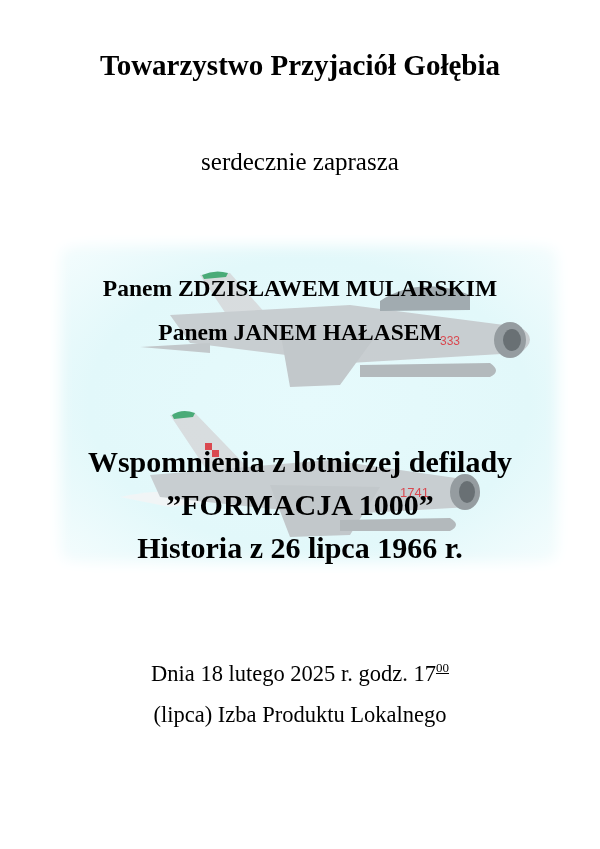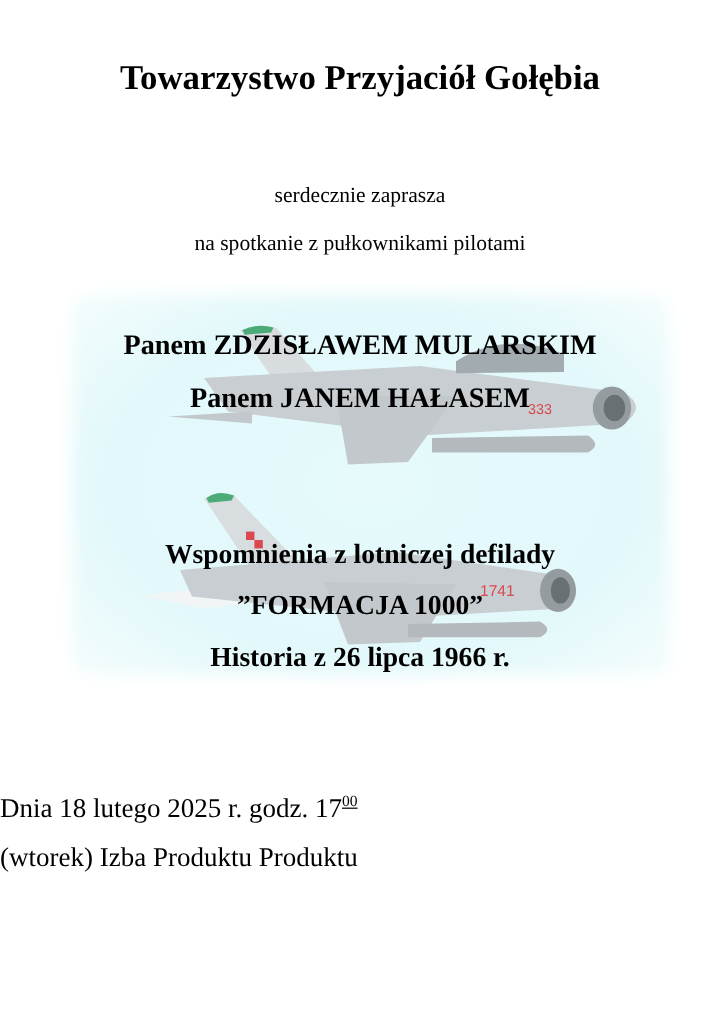--- a/index.html
+++ b/index.html
@@ -1,42 +1,41 @@
 <!DOCTYPE html>
 <html><head>
 <meta charset="utf-8">
 <style>
   html, body { margin: 0; padding: 0; background: #ffffff; }
   body { width: 600px; height: 849px; position: relative; overflow: hidden;
          font-family: "Liberation Serif", "DejaVu Serif", serif; color: #000; }
   .title { position: absolute; top: 47px; left: 0; width: 600px; text-align: center;
            font-weight: bold; font-size: 29px; line-height: 36px; }
   .invite { position: absolute; top: 142px; left: 0; width: 600px; text-align: center;
-            font-size: 18px; line-height: 40px; }
+            font-size: 25px; line-height: 40px; }
   .photo { position: absolute; left: 50px; top: 235px; width: 518px; height: 338px;
            background: radial-gradient(ellipse at 50% 50%, #e6fafc 0%, #e2f8fa 60%, #f2fcfd 90%, #ffffff 100%);
            box-shadow: 0 0 14px 10px #ffffff inset; }
   .photo svg { position: absolute; left: 0; top: 0; }
   .names { position: absolute; top: 266px; left: 0; width: 600px; text-align: center;
            font-weight: bold; font-size: 23.5px; line-height: 44px; }
   .memory { position: absolute; top: 440px; left: 0; width: 600px; text-align: center;
-            font-weight: bold; font-size: 23px; line-height: 43px; }
-  .details { position: absolute; top: 647px; left: 0; width: 600px; 
+            font-weight: bold; font-size: 30px; line-height: 43px; }
+  .details { position: absolute; top: 647px; left: 0; width: 600px; text-align: center;
              font-size: 22.5px; line-height: 41px; }
   .sup { font-size: 13px; vertical-align: 9px; text-decoration: underline; }
   .line { display: block; }
 </style>
 </head>
 <body>
 
 <div class="title">Towarzystwo Przyjaciół Gołębia</div>
 
 <div class="invite">
   <span class="line">serdecznie zaprasza</span>
-  <span class="line">na spotkanie z pułkownikami pilotami</span>
 </div>
 
 <div class="photo">
   <svg width="518" height="338" viewBox="0 0 518 338">
 
     <g opacity="0.9">
       <path d="M150 40 L180 38 L230 95 L190 100 Z" fill="#d7dadc"></path>
       <path d="M152 40 Q165 34 178 38 L176 42 L154 44 Z" fill="#3aa36a"></path>
       <path d="M120 80 L300 70 L470 92 Q490 104 470 118 L300 128 L140 108 Z" fill="#c6cacd"></path>
       <ellipse cx="460" cy="105" rx="16" ry="18" fill="#8d9397"></ellipse>
@@ -70,14 +69,14 @@
 </div>
 
 <div class="memory">
   <span class="line">Wspomnienia z lotniczej defilady</span>
   <span class="line">”FORMACJA 1000”</span>
   <span class="line">Historia z 26 lipca 1966 r.</span>
 </div>
 
 <div class="details">
   <span class="line"><span>Dnia 18 lutego 2025 r. godz. 17</span><span class="sup">00</span></span>
-  <span class="line">(wtorek) Izba Produktu Produktu</span>
+  <span class="line">(lipca) Izba Produktu Lokalnego</span>
 </div>
 
 </body></html>

